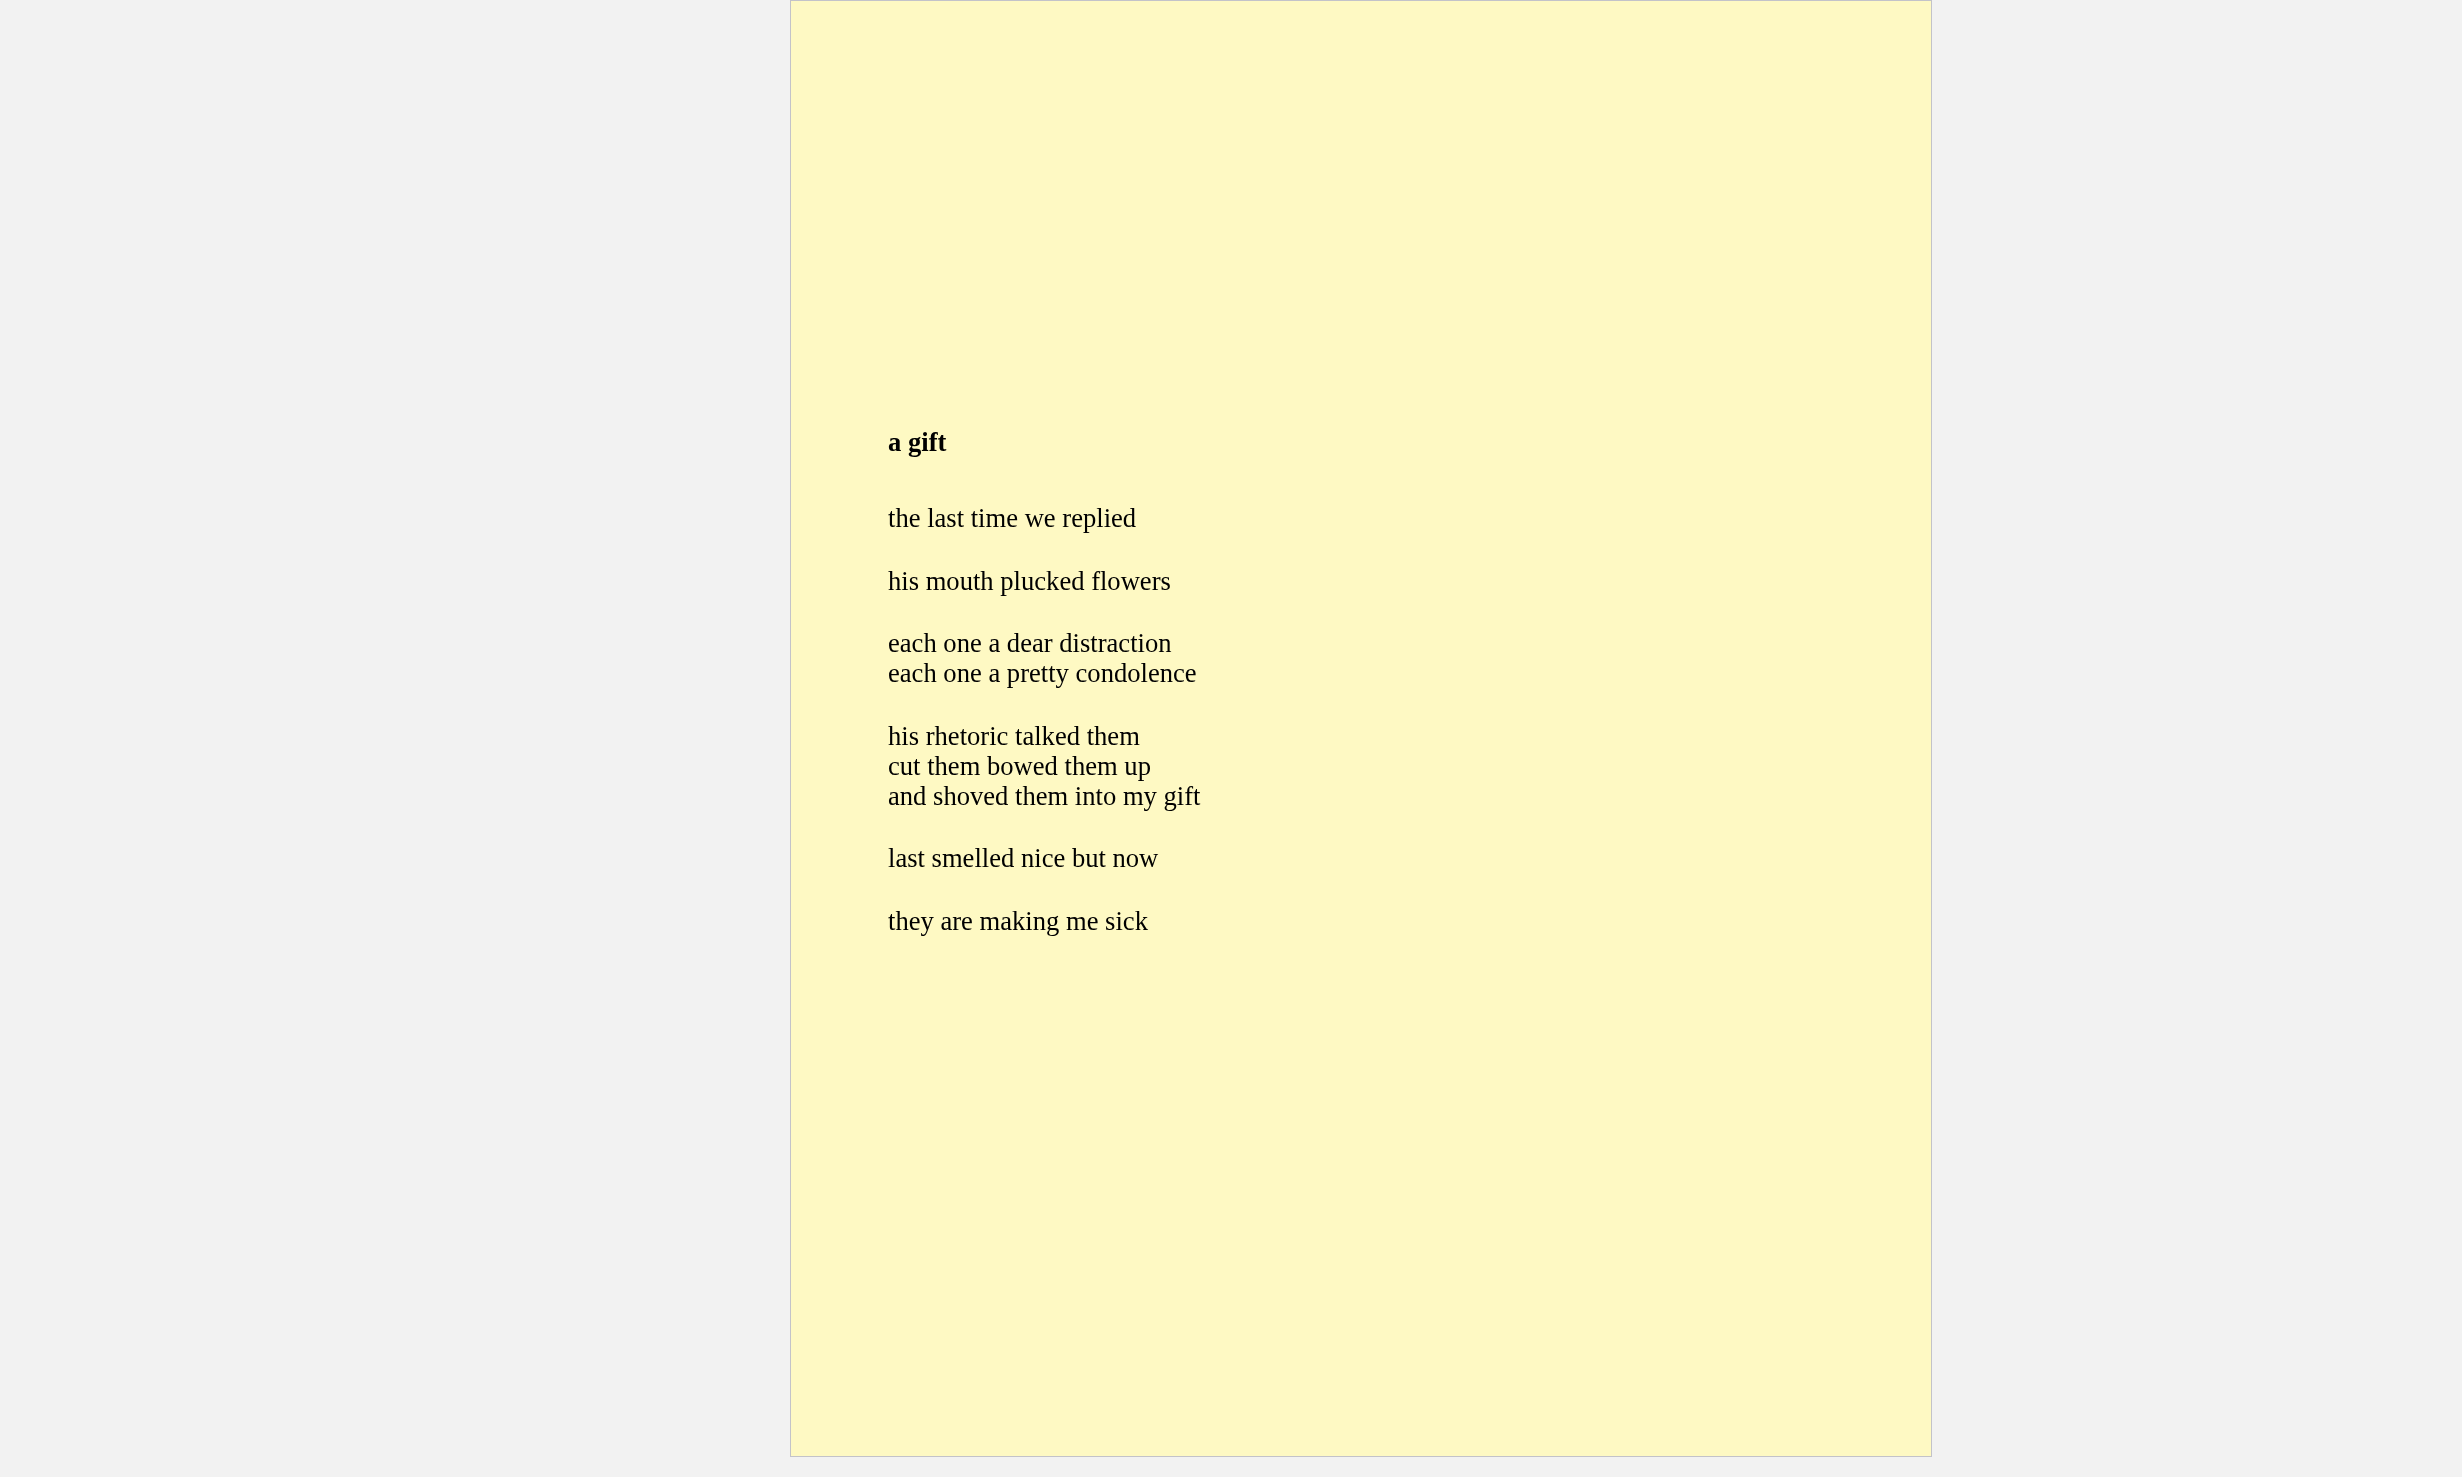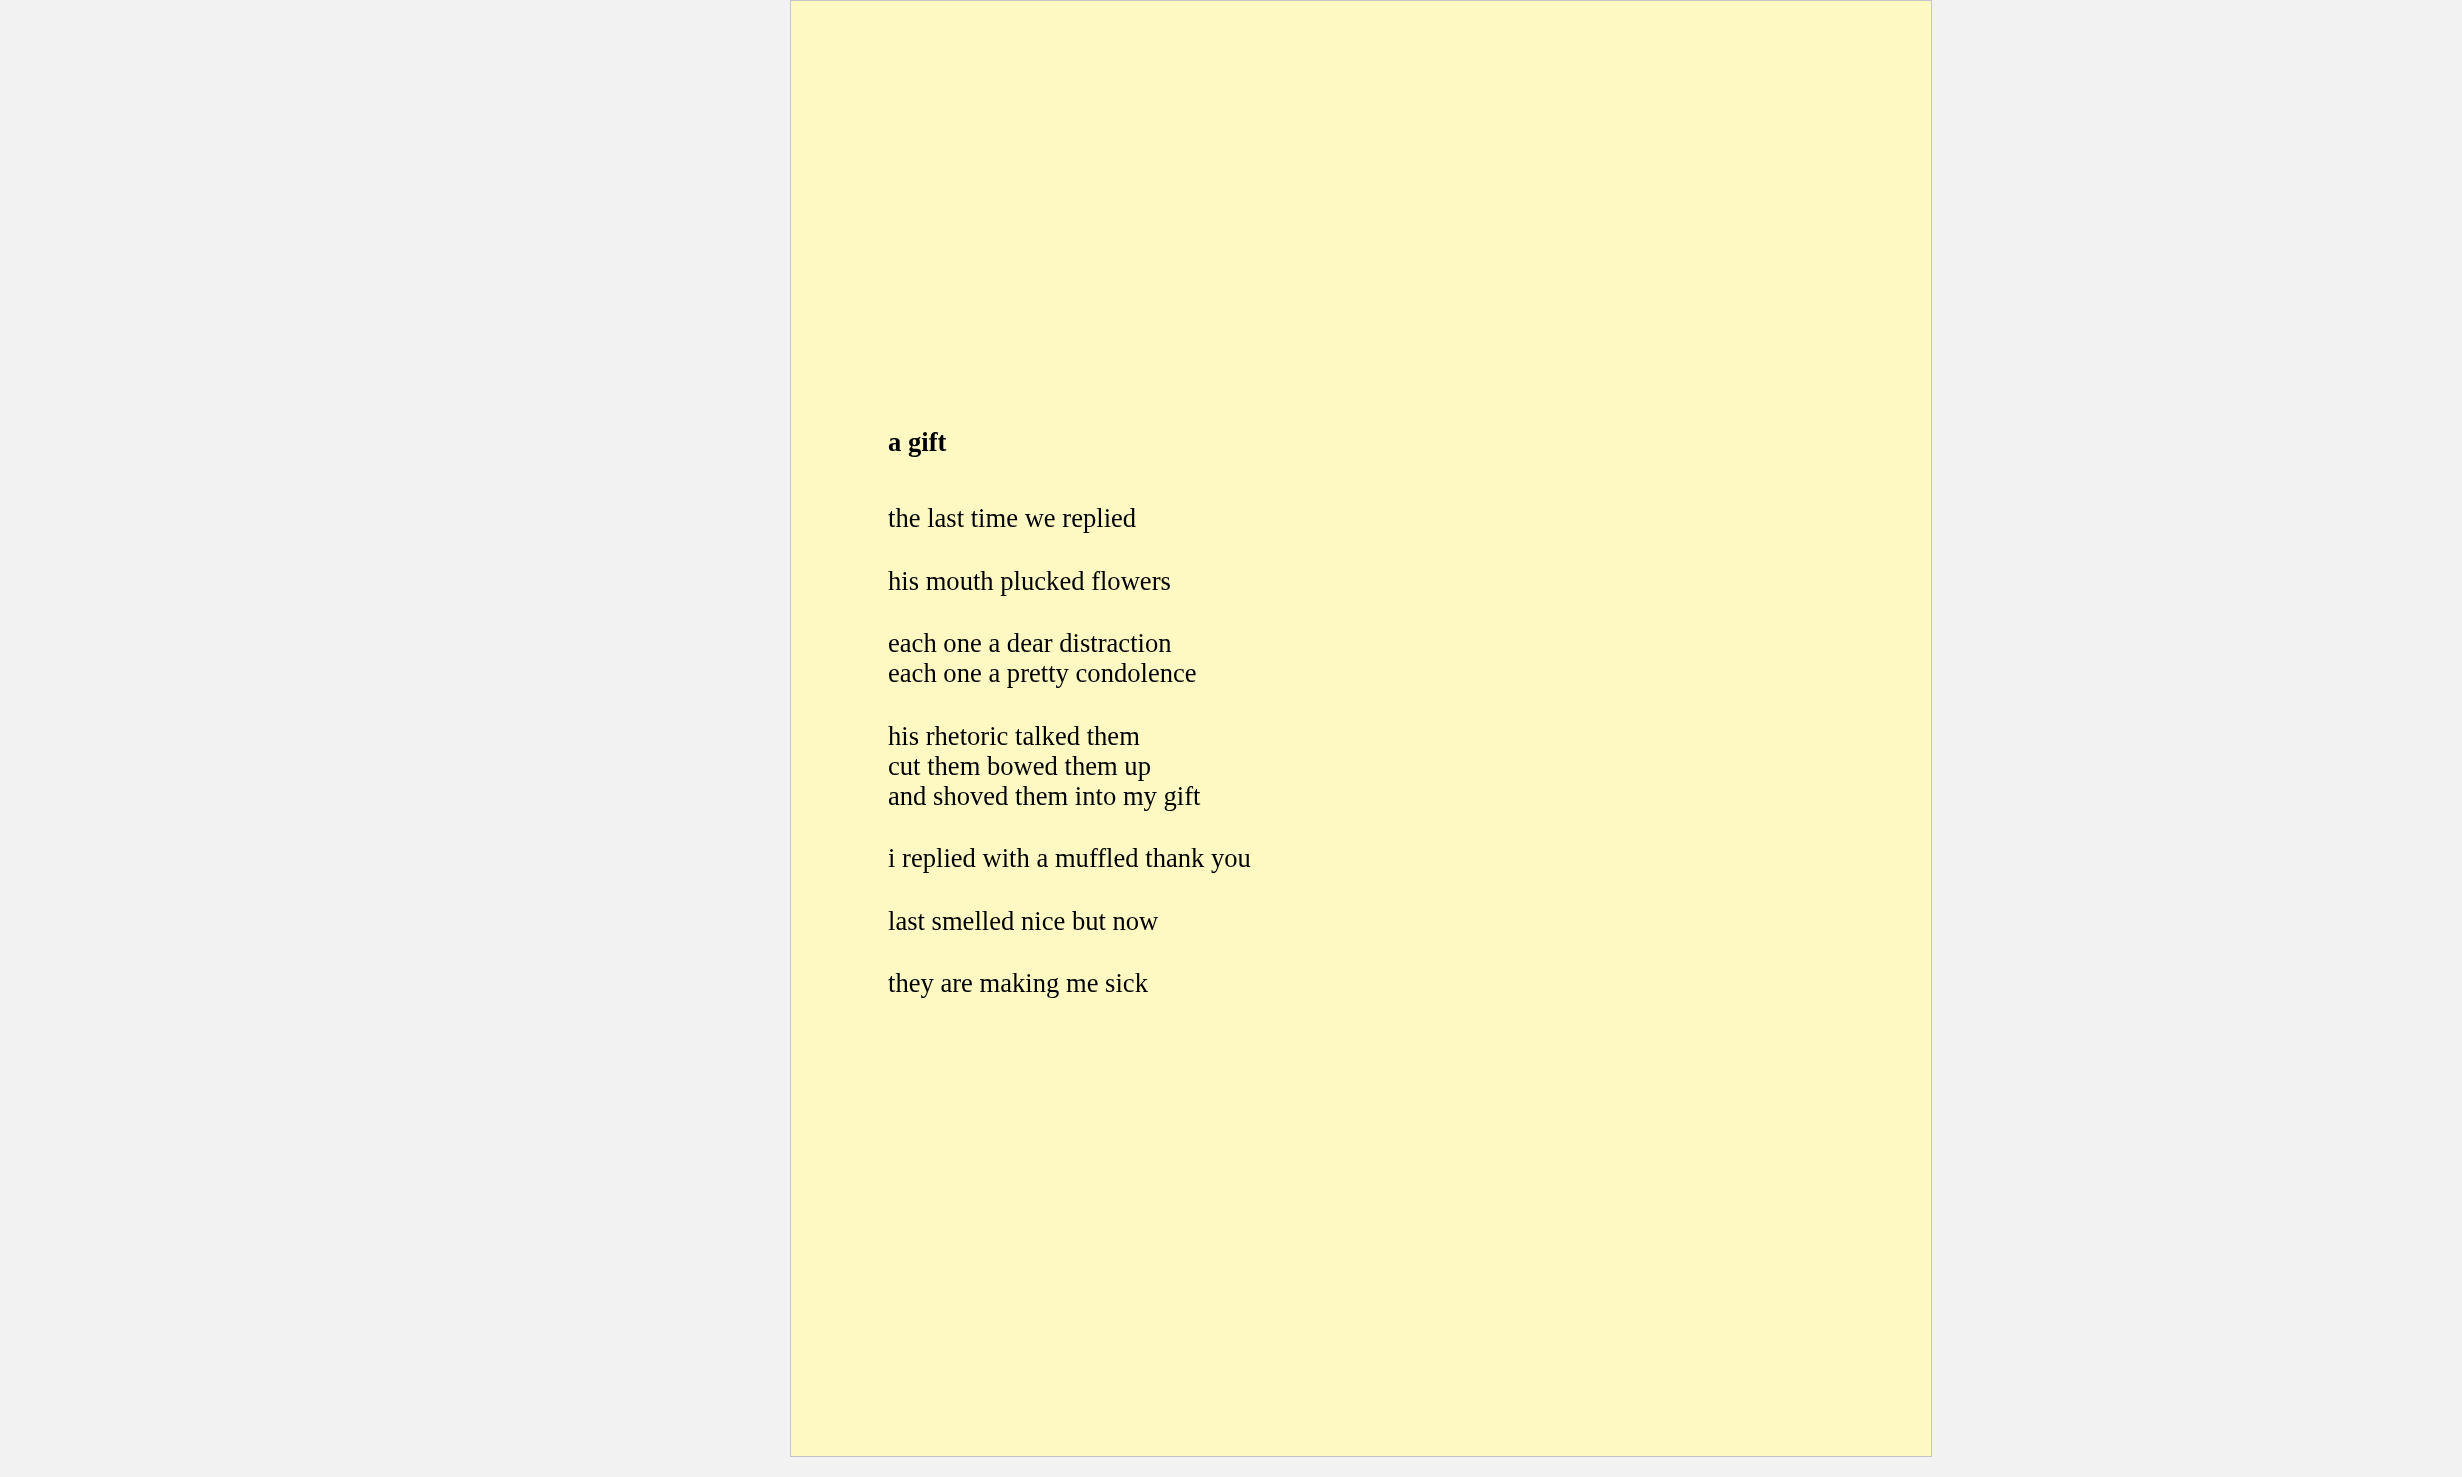--- a/index.html
+++ b/index.html
@@ -42,19 +42,18 @@
 <body>
 
 <div class="paper">
   <div class="poem">
     <div class="poem-title">a gift</div>
     <div>
         <p class="stanza"><span>the last time we replied</span></p>
         <p class="stanza"><span>his mouth plucked flowers</span></p>
         <p class="stanza"><span>each one a dear distraction</span><br><span>each one a pretty condolence</span></p>
         <p class="stanza"><span>his rhetoric talked them</span><br><span>cut them bowed them up</span><br><span>and shoved them into my gift</span></p>
-        <p class="stanza"><span>i replied with a muffled thank you</span></p>
         <p class="stanza"><span>last smelled nice but now</span></p>
         <p class="stanza"><span>they are making me sick</span></p>
       </div>
   </div>
 </div>
 
 
 </body></html>

